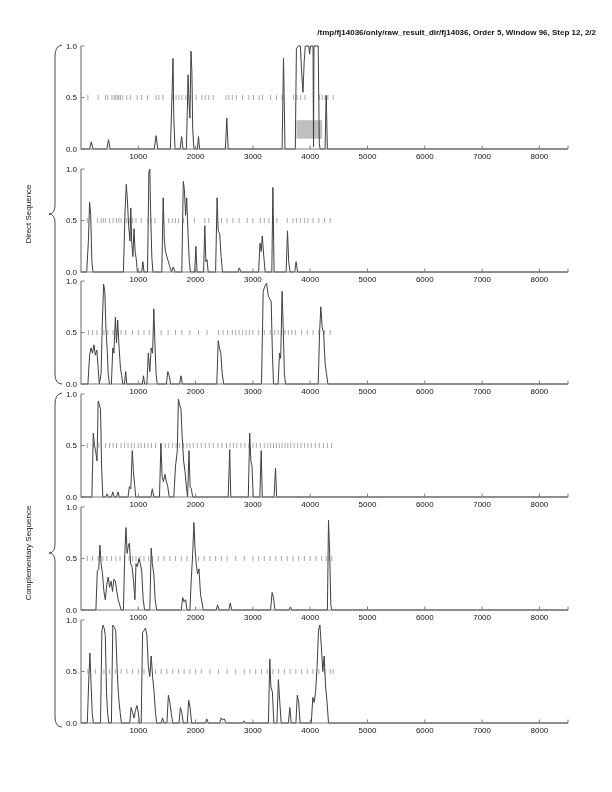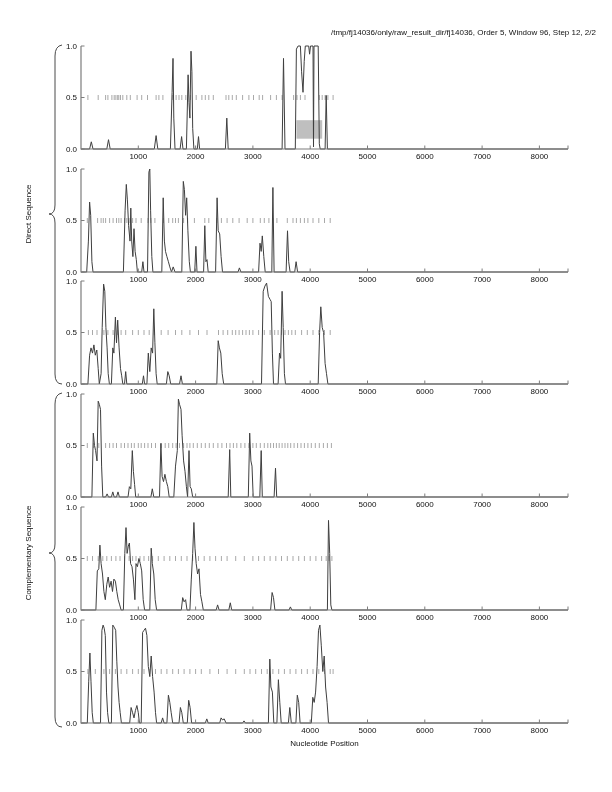--- a/index.html
+++ b/index.html
@@ -1,33 +1,32 @@
 <!DOCTYPE html>
 <html><head>
 <meta charset="utf-8">
 <style>
   html,body{margin:0;padding:0;background:#ffffff;}
   .page{position:relative;width:612px;height:792px;background:#ffffff;overflow:hidden;
         font-family:"Liberation Sans",sans-serif;color:#000;}
-  .figure-title{position:absolute;top:28px;right:16px;font-size:8px;white-space:nowrap;color:#111;}
+  .figure-title{position:absolute;top:28px;right:16px;font-size:8px;white-space:nowrap;color:#111;font-weight:bold;}
   .vlabel{position:absolute;font-size:8px;white-space:nowrap;color:#111;
           transform:translate(-50%,-50%) rotate(-90deg);}
   .vlabel.direct{left:28px;top:214px;}
   .vlabel.comp{left:28px;top:553px;}
   .xlabel{position:absolute;left:81px;width:487px;top:739px;text-align:center;font-size:8px;color:#111;}
   svg#chart{position:absolute;left:0;top:0;}
 </style>
 </head>
 <body>
 
 <div class="page">
   <div class="figure-title">/tmp/fj14036/only/raw_result_dir/fj14036, Order 5, Window 96, Step 12, 2/2</div>
   <div class="vlabel direct">Direct Sequence</div>
   <div class="vlabel comp">Complementary Sequence</div>
-  <div class="xlabel">Nucleotide Position</div>
   <svg id="chart" width="612" height="792">
       <g>
         <rect x="296.4" y="120.2" width="25.8" height="18.5" fill="#bfbfbf"></rect>
         <g stroke="#a9a9a9" stroke-width="1">
           <line x1="87.9" x2="87.9" y1="95" y2="100"></line>
           <line x1="98.2" x2="98.2" y1="95" y2="100"></line>
           <line x1="105.6" x2="105.6" y1="95" y2="100"></line>
           <line x1="107.9" x2="107.9" y1="95" y2="100"></line>
           <line x1="111.9" x2="111.9" y1="95" y2="100"></line>
           <line x1="114.2" x2="114.2" y1="95" y2="100"></line>

